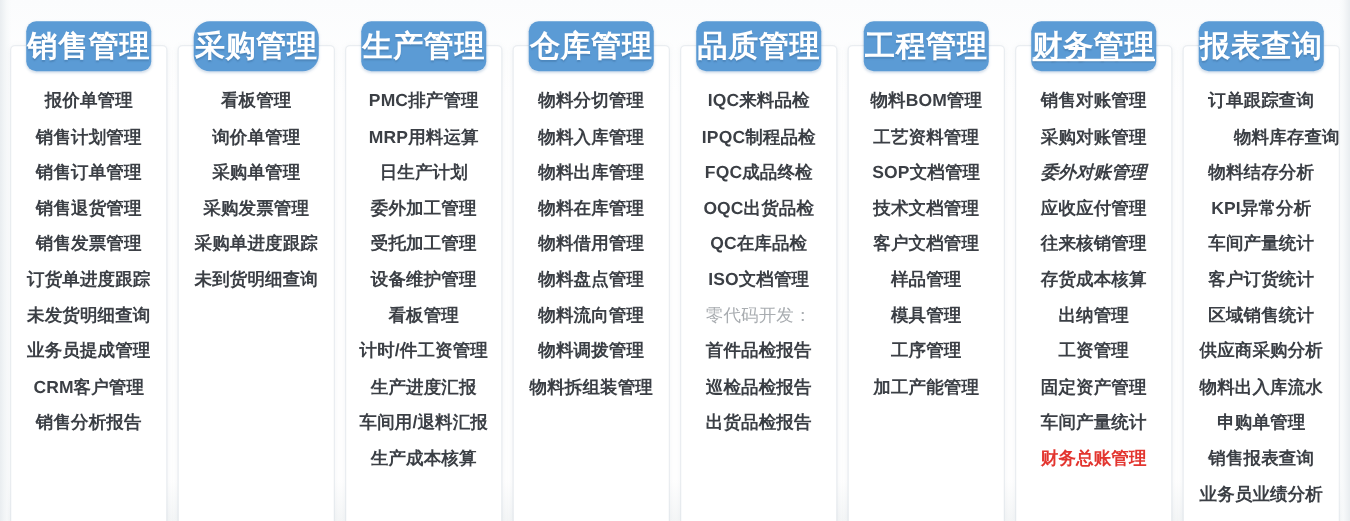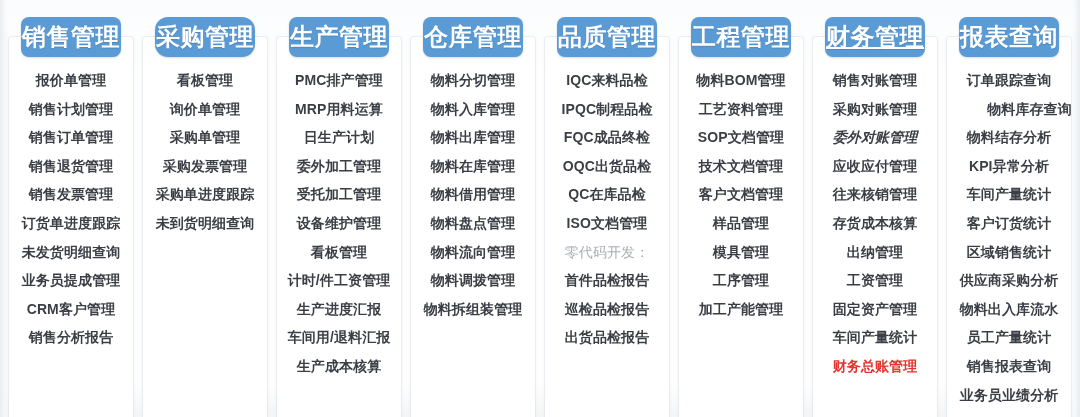--- a/index.html
+++ b/index.html
@@ -208,18 +208,18 @@
       <div class="items">
         <div class="item" style="color: rgb(59, 63, 69);">订单跟踪查询</div>
         <div class="item" style="color: rgb(59, 63, 69); margin-left: 41px;">物料库存查询</div>
         <div class="item" style="color: rgb(59, 63, 69);">物料结存分析</div>
         <div class="item" style="color: rgb(59, 63, 69);">KPI异常分析</div>
         <div class="item" style="color: rgb(59, 63, 69);">车间产量统计</div>
         <div class="item" style="color: rgb(59, 63, 69);">客户订货统计</div>
         <div class="item" style="color: rgb(59, 63, 69);">区域销售统计</div>
         <div class="item" style="color: rgb(59, 63, 69);">供应商采购分析</div>
         <div class="item" style="color: rgb(59, 63, 69);">物料出入库流水</div>
-        <div class="item" style="color: rgb(59, 63, 69);">员工产量统计</div>
+        <div class="item" style="color: rgb(59, 63, 69);">申购单管理</div>
         <div class="item" style="color: rgb(59, 63, 69);">销售报表查询</div>
         <div class="item" style="color: rgb(59, 63, 69);">业务员业绩分析</div>
       </div>
     </div>
   </div>
 
 </body></html>

